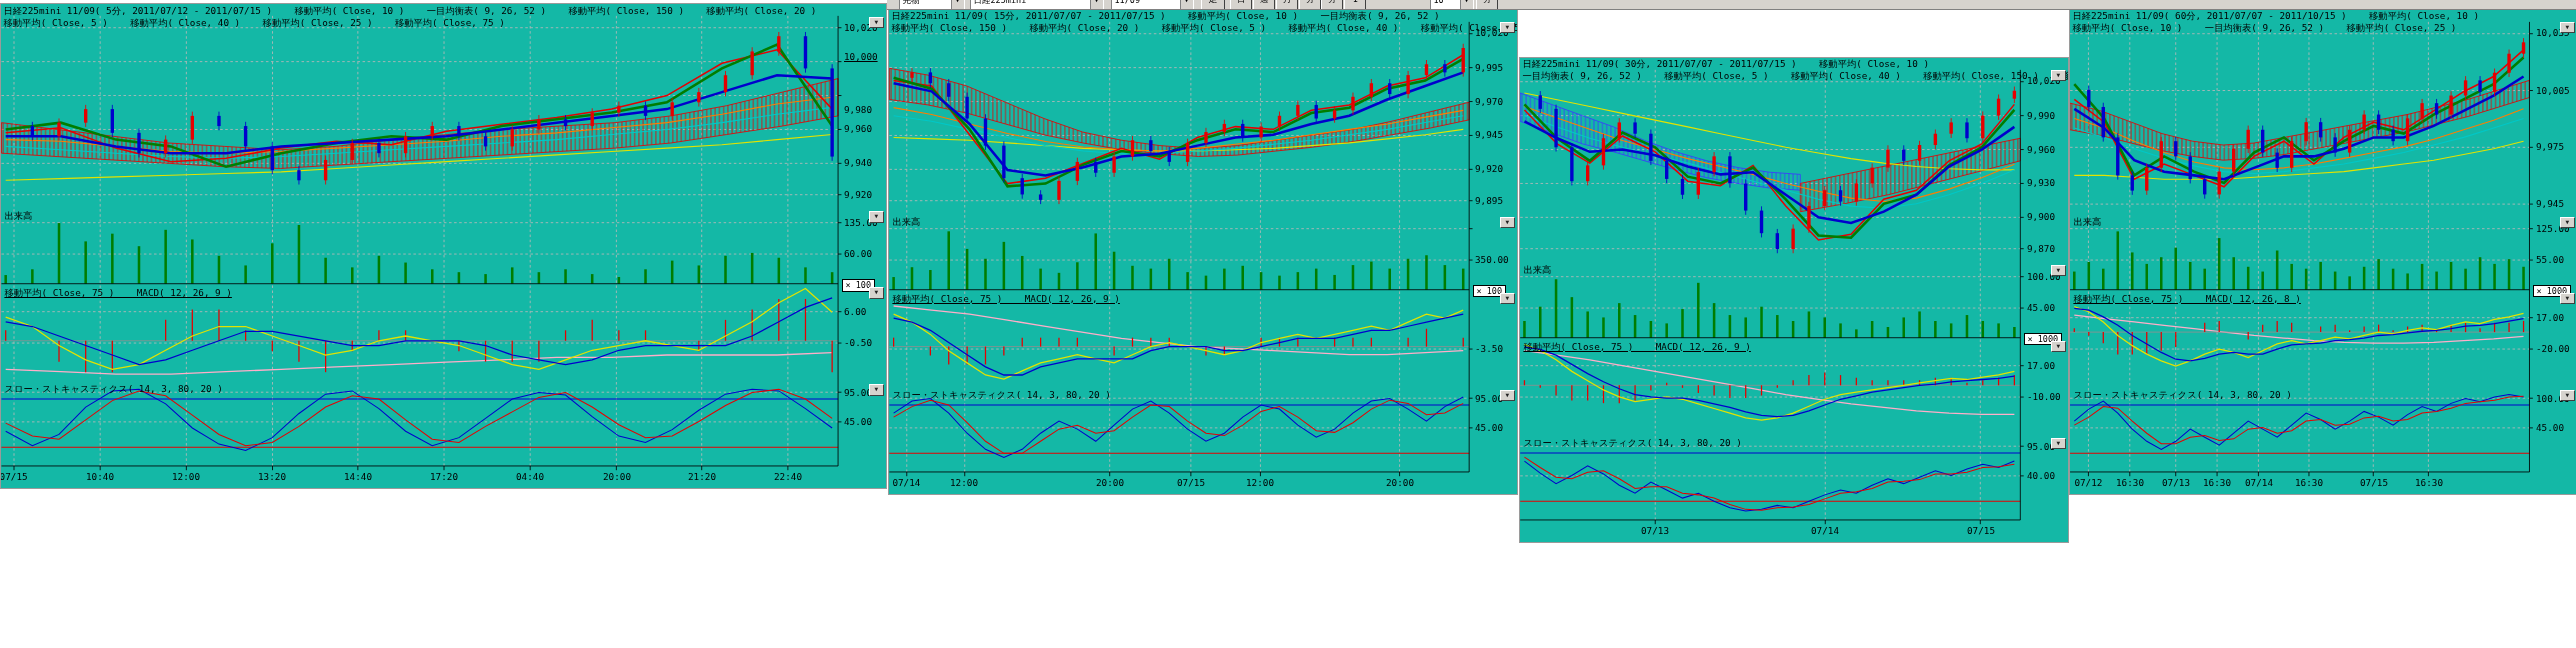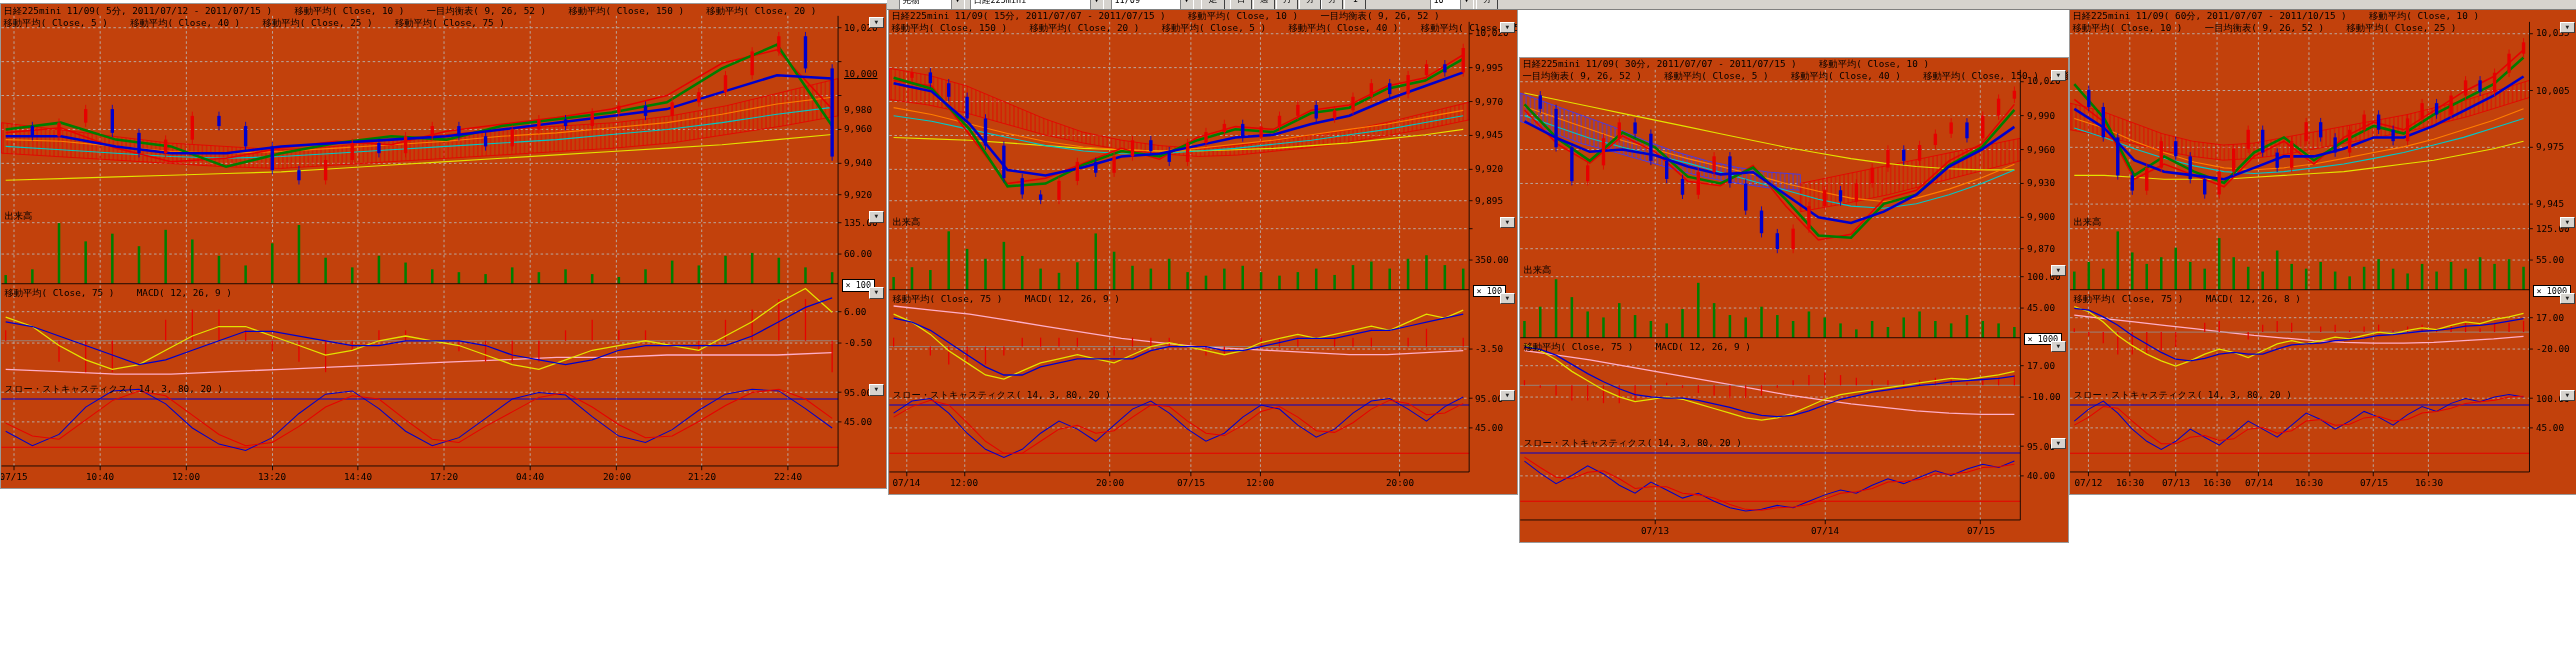--- a/index.html
+++ b/index.html
@@ -1,23 +1,23 @@
 <!DOCTYPE html>
 <html style="font-size:13.6px"><head>
 <meta charset="utf-8">
 <style>
   html,body{margin:0;padding:0;}
   body{width:2576px;height:648px;background:#ffffff;position:relative;overflow:hidden;
        font-family:"DejaVu Sans Mono","Liberation Sans",sans-serif;color:#000;}
-  .panel{position:absolute;height:484px;background:#c2410c;border:0.8px solid #9a9a9a;overflow:hidden;}
+  .panel{position:absolute;height:484px;background:#14b8a6;border:0.8px solid #9a9a9a;overflow:hidden;}
   .hdr{position:absolute;left:2.5px;top:0.8px;font-size:9.3px;line-height:12px;white-space:pre;z-index:5;}
   .hdr2{top:12.7px;}
   .sec-label{position:absolute;left:3.4px;font-size:9.3px;z-index:5;white-space:pre;}
   .vol-label{top:206px;}
-  .macd-label{top:283px;}
+  .macd-label{top:283px;text-decoration:underline;}
   .stoch-label{top:379px;}
   .unit-box{position:absolute;top:275px;font-size:8.5px;line-height:10.2px;border:0.8px solid #000;
             background:#fff;padding:0 2.5px;z-index:6;white-space:pre;}
   .axis-label{position:absolute;font-size:9.3px;line-height:10.2px;white-space:nowrap;z-index:4;}
   .x-label{position:absolute;top:467px;font-size:9.3px;transform:translateX(-50%);z-index:4;white-space:nowrap;}
   .arrow-btn{position:absolute;width:12.7px;height:9.3px;background:#d6d3ce;
              border-top:0.8px solid #fff;border-left:0.8px solid #fff;
              border-right:0.8px solid #404040;border-bottom:0.8px solid #404040;
              font-size:6px;line-height:8.5px;text-align:center;color:#222;z-index:6;cursor:pointer;}
   .toolbar{position:absolute;left:887px;top:0;width:1689px;height:8.5px;background:#d6d3ce;
@@ -245,21 +245,21 @@
       <line x1="218.127" y1="545" x2="218.127" y2="550" stroke="#000"></line>
       <line x1="319.788" y1="545" x2="319.788" y2="550" stroke="#000"></line>
       <line x1="420.462" y1="545" x2="420.462" y2="550" stroke="#000"></line>
       <line x1="522.123" y1="545" x2="522.123" y2="550" stroke="#000"></line>
       <line x1="623.784" y1="545" x2="623.784" y2="550" stroke="#000"></line>
       <line x1="725.4449999999999" y1="545" x2="725.4449999999999" y2="550" stroke="#000"></line>
       <line x1="826.119" y1="545" x2="826.119" y2="550" stroke="#000"></line>
       <line x1="927.78" y1="545" x2="927.78" y2="550" stroke="#000"></line>
     </svg>
     <div class="axis-label" style="left: 843px; top: 18.7px;">10,020</div>
-    <div class="axis-label" style="left: 843px; top: 65px; text-decoration: underline;">10,000</div>
+    <div class="axis-label" style="left: 843px; top: 48px; text-decoration: underline;">10,000</div>
     <div class="axis-label" style="left: 843px; top: 101px;">9,980</div>
     <div class="axis-label" style="left: 843px; top: 120px;">9,960</div>
     <div class="axis-label" style="left: 843px; top: 154px;">9,940</div>
     <div class="axis-label" style="left: 843px; top: 186px;">9,920</div>
     <div class="axis-label" style="left: 843px; top: 214px;">135.00</div>
     <div class="axis-label" style="left: 843px; top: 245px;">60.00</div>
     <div class="axis-label" style="left: 843px; top: 303px;">6.00</div>
     <div class="axis-label" style="left: 843px; top: 334px;">-0.50</div>
     <div class="axis-label" style="left: 843px; top: 384px;">95.00</div>
     <div class="axis-label" style="left: 843px; top: 413px;">45.00</div>

